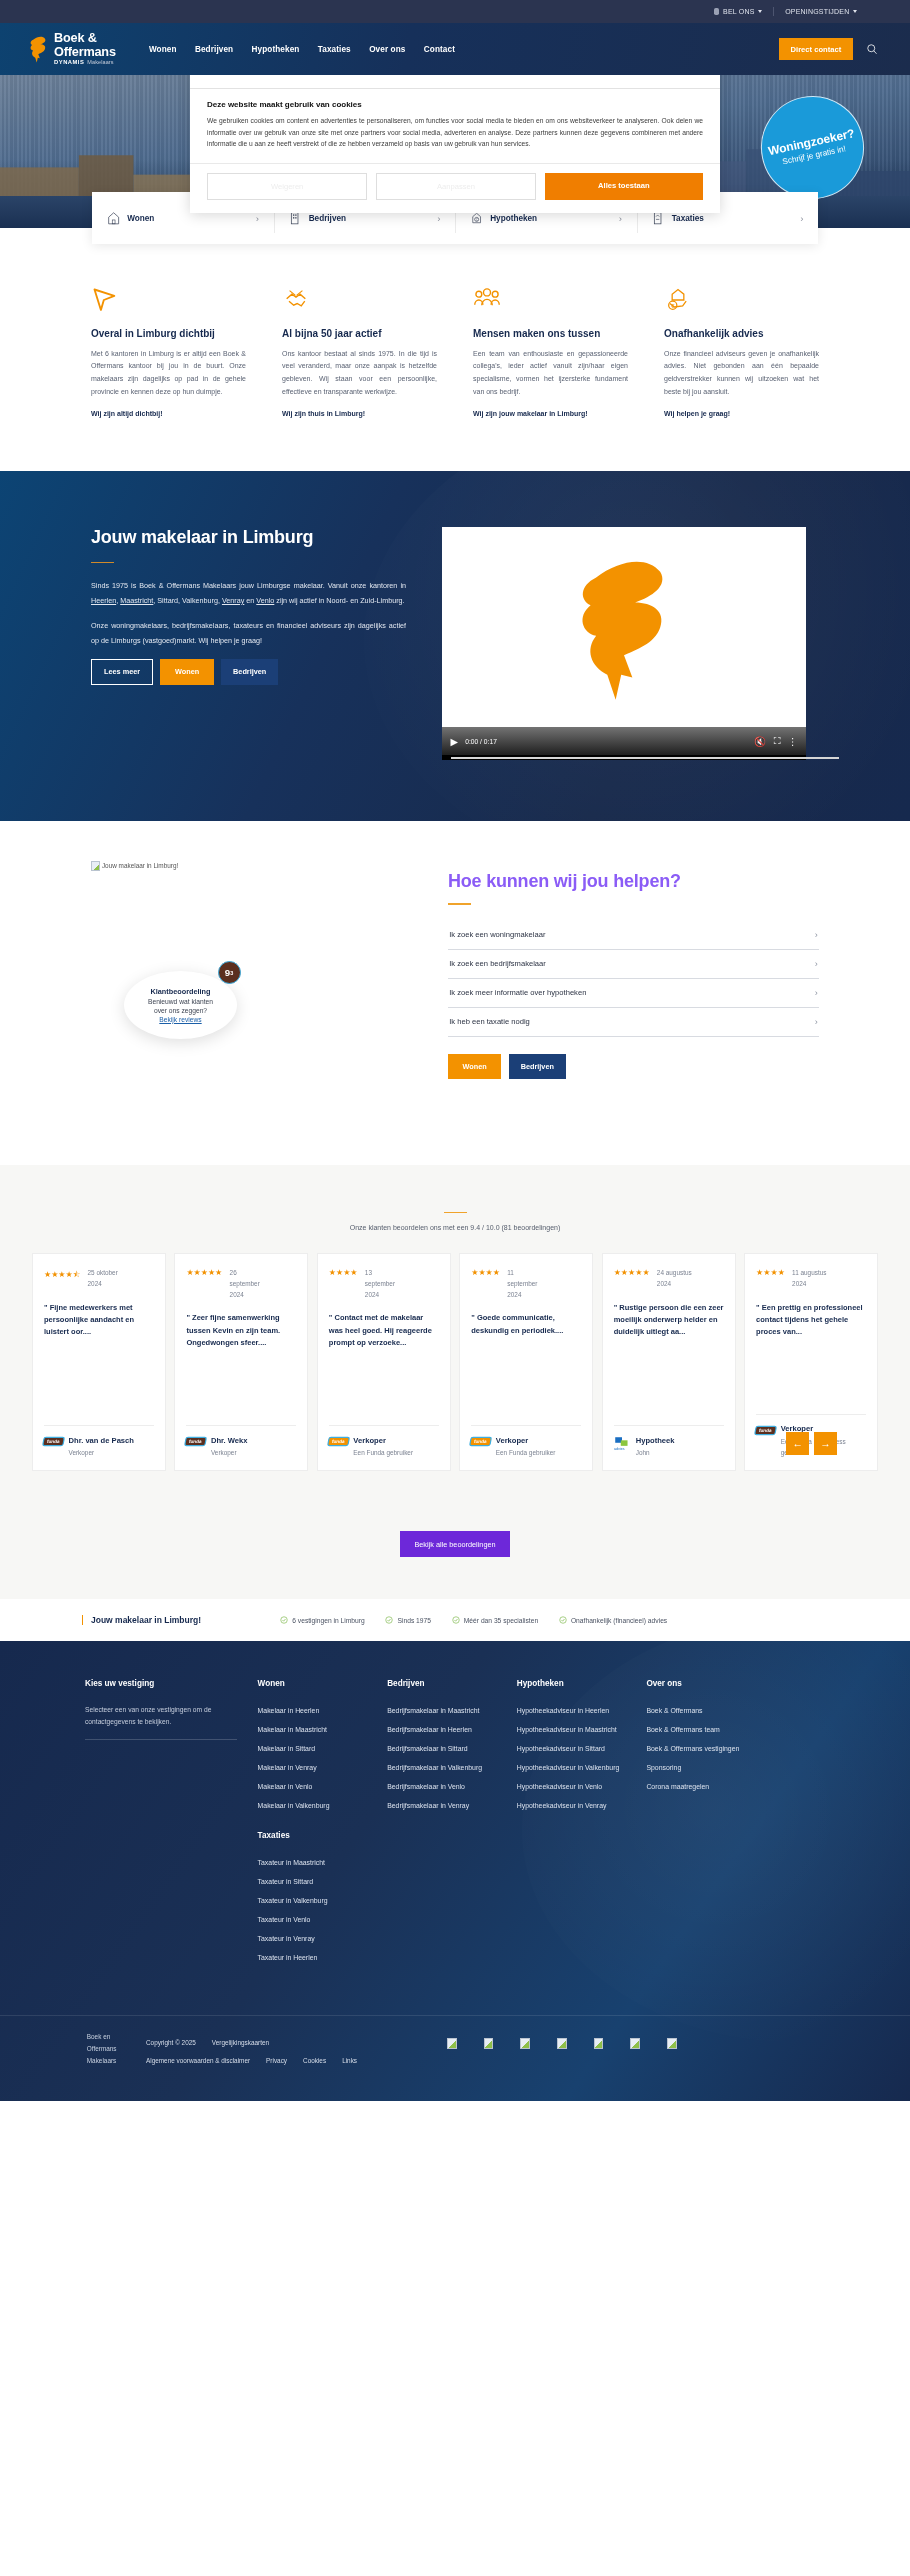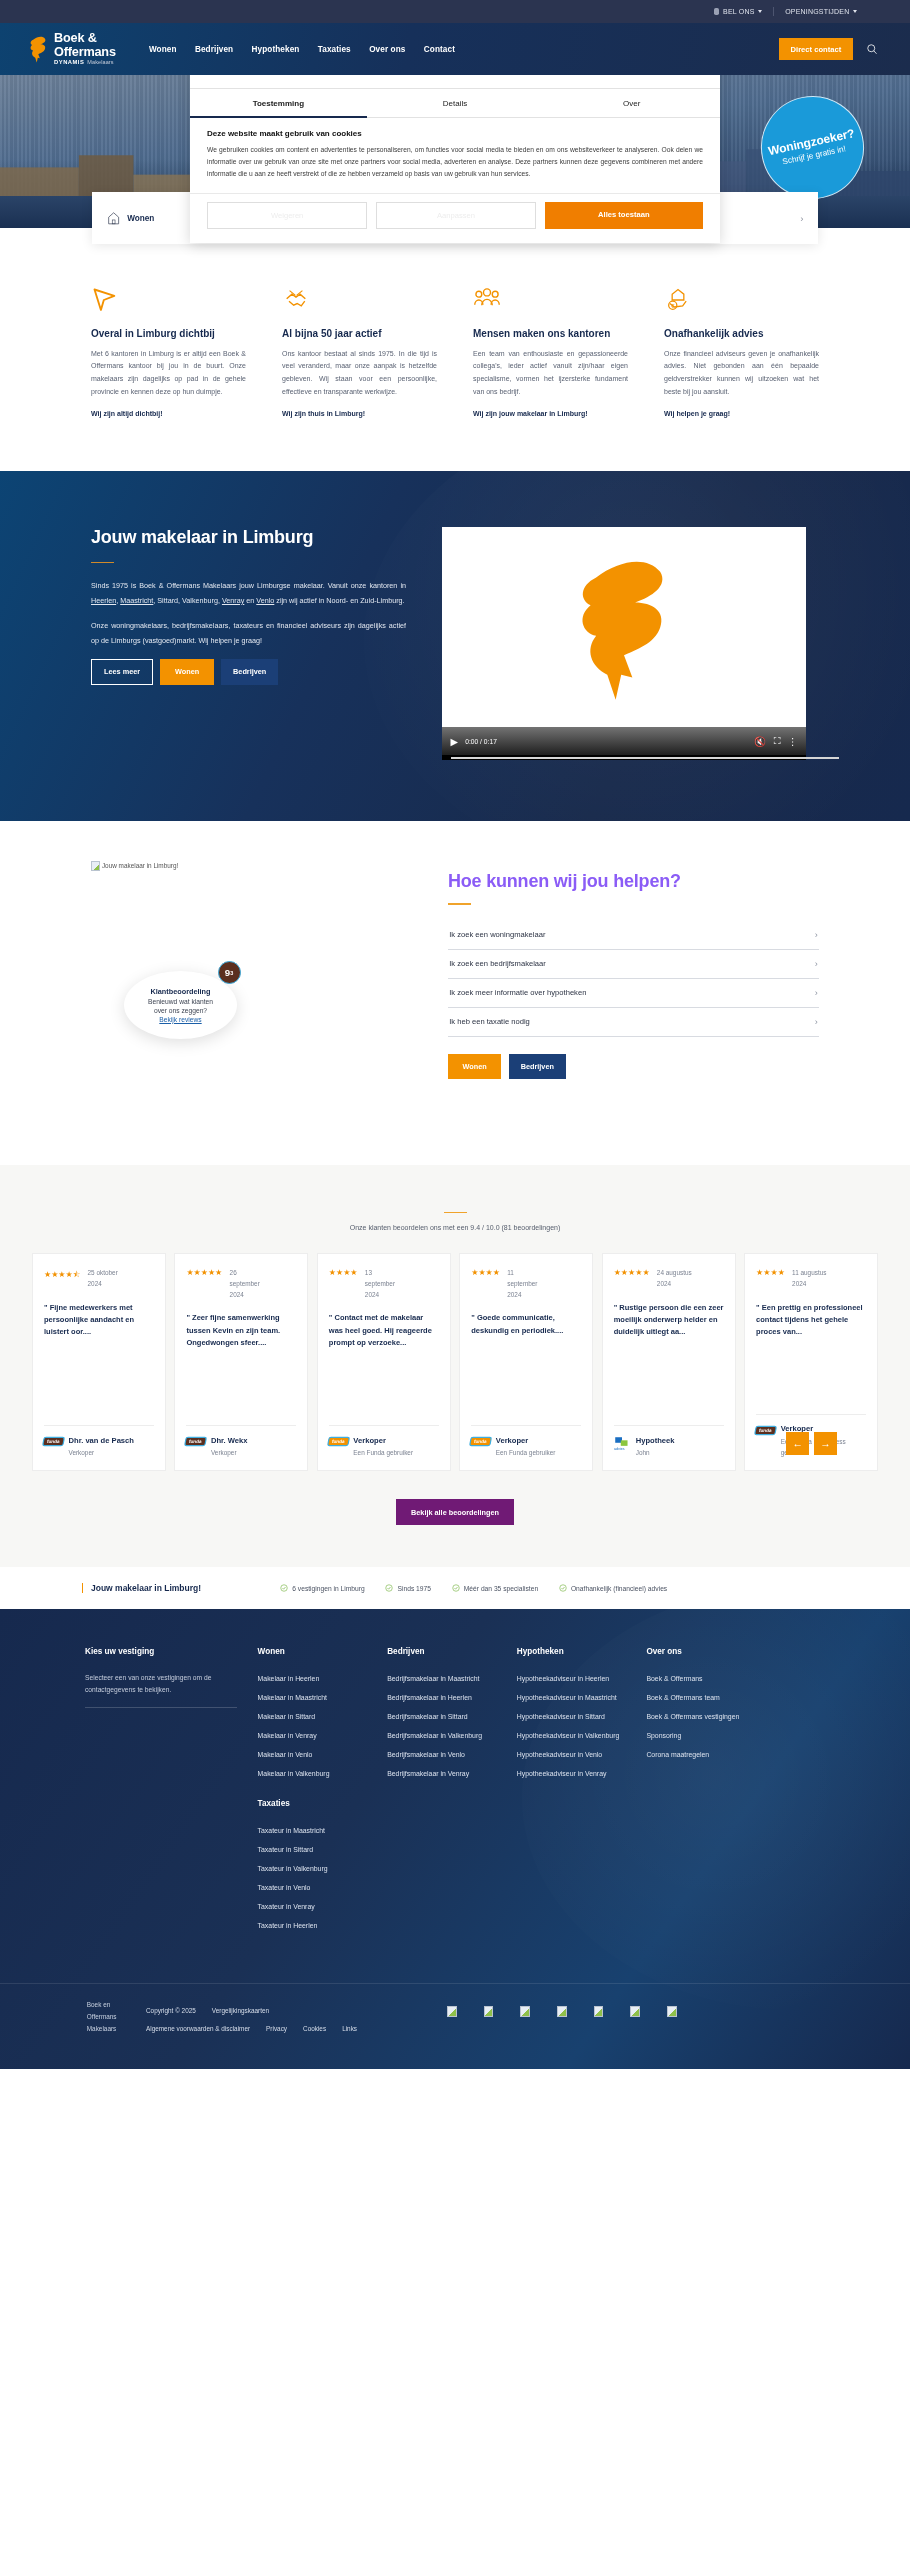--- a/index.html
+++ b/index.html
@@ -283,22 +283,22 @@
   .advies-chip { width:16px; display:block; }
   .rev-author { font-size: 7.6px; font-weight:700; color:#16294e; line-height:1.3; }
   .rev-role { font-size: 6.4px; color:#7b8291; line-height:1.75; margin-top:1.8px; }
   .rev-nav { position:absolute; right: 73px; top: 267px; display:flex; gap:4.9px; z-index:5;}
   .rev-nav div {
     width:23px;height:23px;background:#f39200;color:#fff;display:flex;
     align-items:center;justify-content:center;font-size:10.3px;cursor:pointer;
   }
   .rev-cta { text-align:center; margin-top: 28px; }
   .rev-cta span {
-    display:inline-block; background:#701a75; color:#fff; font-size:7.3px; font-weight:700;
-    padding: 8.5px 14.6px; cursor:pointer;
+    display:inline-block; background:#6d28d9; color:#fff; font-size:7.3px; font-weight:400;
+    padding: 8.5px 14.6px; cursor:pointer;margin-top:32px;
   }
 
   
   .strip { background:#fff; padding: 16px 0; }
   .strip-inner { max-width:764px; margin:0 auto; display:flex; align-items:center; padding-left: 8.5px;}
   .strip-title { font-size: 8.5px; font-weight:700; color:#16294e; border-left:1.8px solid #f39200; padding-left: 8.5px; }
   .strip-items { display:flex; gap: 20.6px; margin-left: 79px; }
   .strip-item { display:flex; align-items:center; gap:4.2px; font-size:6.7px; color:#4a5262; }
   .chk { width:8px; height:8px; }
 
@@ -404,25 +404,20 @@
     <span class="b2">Schrijf je gratis in!</span>
   </div>
 
   <div class="cookie">
     <div class="cookie-logo-row">
       <div class="cb-logo">
         <div class="cb1">Cookiebot</div>
         <div class="cb2">by Usercentrics</div>
       </div>
     </div>
-    <div class="cookie-tabs">
-      <div class="cookie-tab active">Toestemming</div>
-      <div class="cookie-tab">Details</div>
-      <div class="cookie-tab">Over</div>
-    </div>
     <div class="cookie-body">
       <h3>Deze website maakt gebruik van cookies</h3>
       <p>We gebruiken cookies om content en advertenties te personaliseren, om functies voor social media te bieden en om ons websiteverkeer te analyseren. Ook delen we informatie over uw gebruik van onze site met onze partners voor social media, adverteren en analyse. Deze partners kunnen deze gegevens combineren met andere informatie die u aan ze heeft verstrekt of die ze hebben verzameld op basis van uw gebruik van hun services.</p>
     </div>
     <div class="cookie-actions">
       <div class="ck-ghost">Weigeren</div>
       <div class="ck-ghost">Aanpassen</div>
       <div class="ck-primary">Alles toestaan</div>
     </div>
   </div>
@@ -489,21 +484,21 @@
   </div>
   <div class="usp">
     <svg class="usp-ic" viewBox="0 0 48 48">
       <circle cx="10" cy="14" r="5" fill="none" stroke="#f39200" stroke-width="2.4"></circle>
       <path d="M3 32 a7 8 0 0 1 14 0" fill="none" stroke="#f39200" stroke-width="2.4"></path>
       <circle cx="24" cy="11" r="6" fill="none" stroke="#f39200" stroke-width="2.4"></circle>
       <path d="M15 33 a9 10 0 0 1 18 0" fill="none" stroke="#f39200" stroke-width="2.4"></path>
       <circle cx="38" cy="14" r="5" fill="none" stroke="#f39200" stroke-width="2.4"></circle>
       <path d="M31 32 a7 8 0 0 1 14 0" fill="none" stroke="#f39200" stroke-width="2.4"></path>
     </svg>
-    <h3>Mensen maken ons kantoren</h3>
+    <h3>Mensen maken ons tussen</h3>
     <p>Een team van enthousiaste en gepassioneerde collega's, ieder actief vanuit zijn/haar eigen specialisme, vormen het ijzersterke fundament van ons bedrijf.</p>
     <div class="tag">Wij zijn jouw makelaar in Limburg!</div>
   </div>
   <div class="usp">
     <svg class="usp-ic" viewBox="0 0 48 48">
       <path d="M14 14 L24 6 L34 14 V24 H14 Z" fill="none" stroke="#f39200" stroke-width="2.2"></path>
       <path d="M10 30 l8 6 l14 -2 l6 -8" fill="none" stroke="#f39200" stroke-width="2.2"></path>
       <circle cx="15" cy="33" r="7" fill="none" stroke="#f39200" stroke-width="2.2"></circle>
       <text x="15" y="37" font-size="10" text-anchor="middle" fill="#f39200">€</text>
     </svg>

